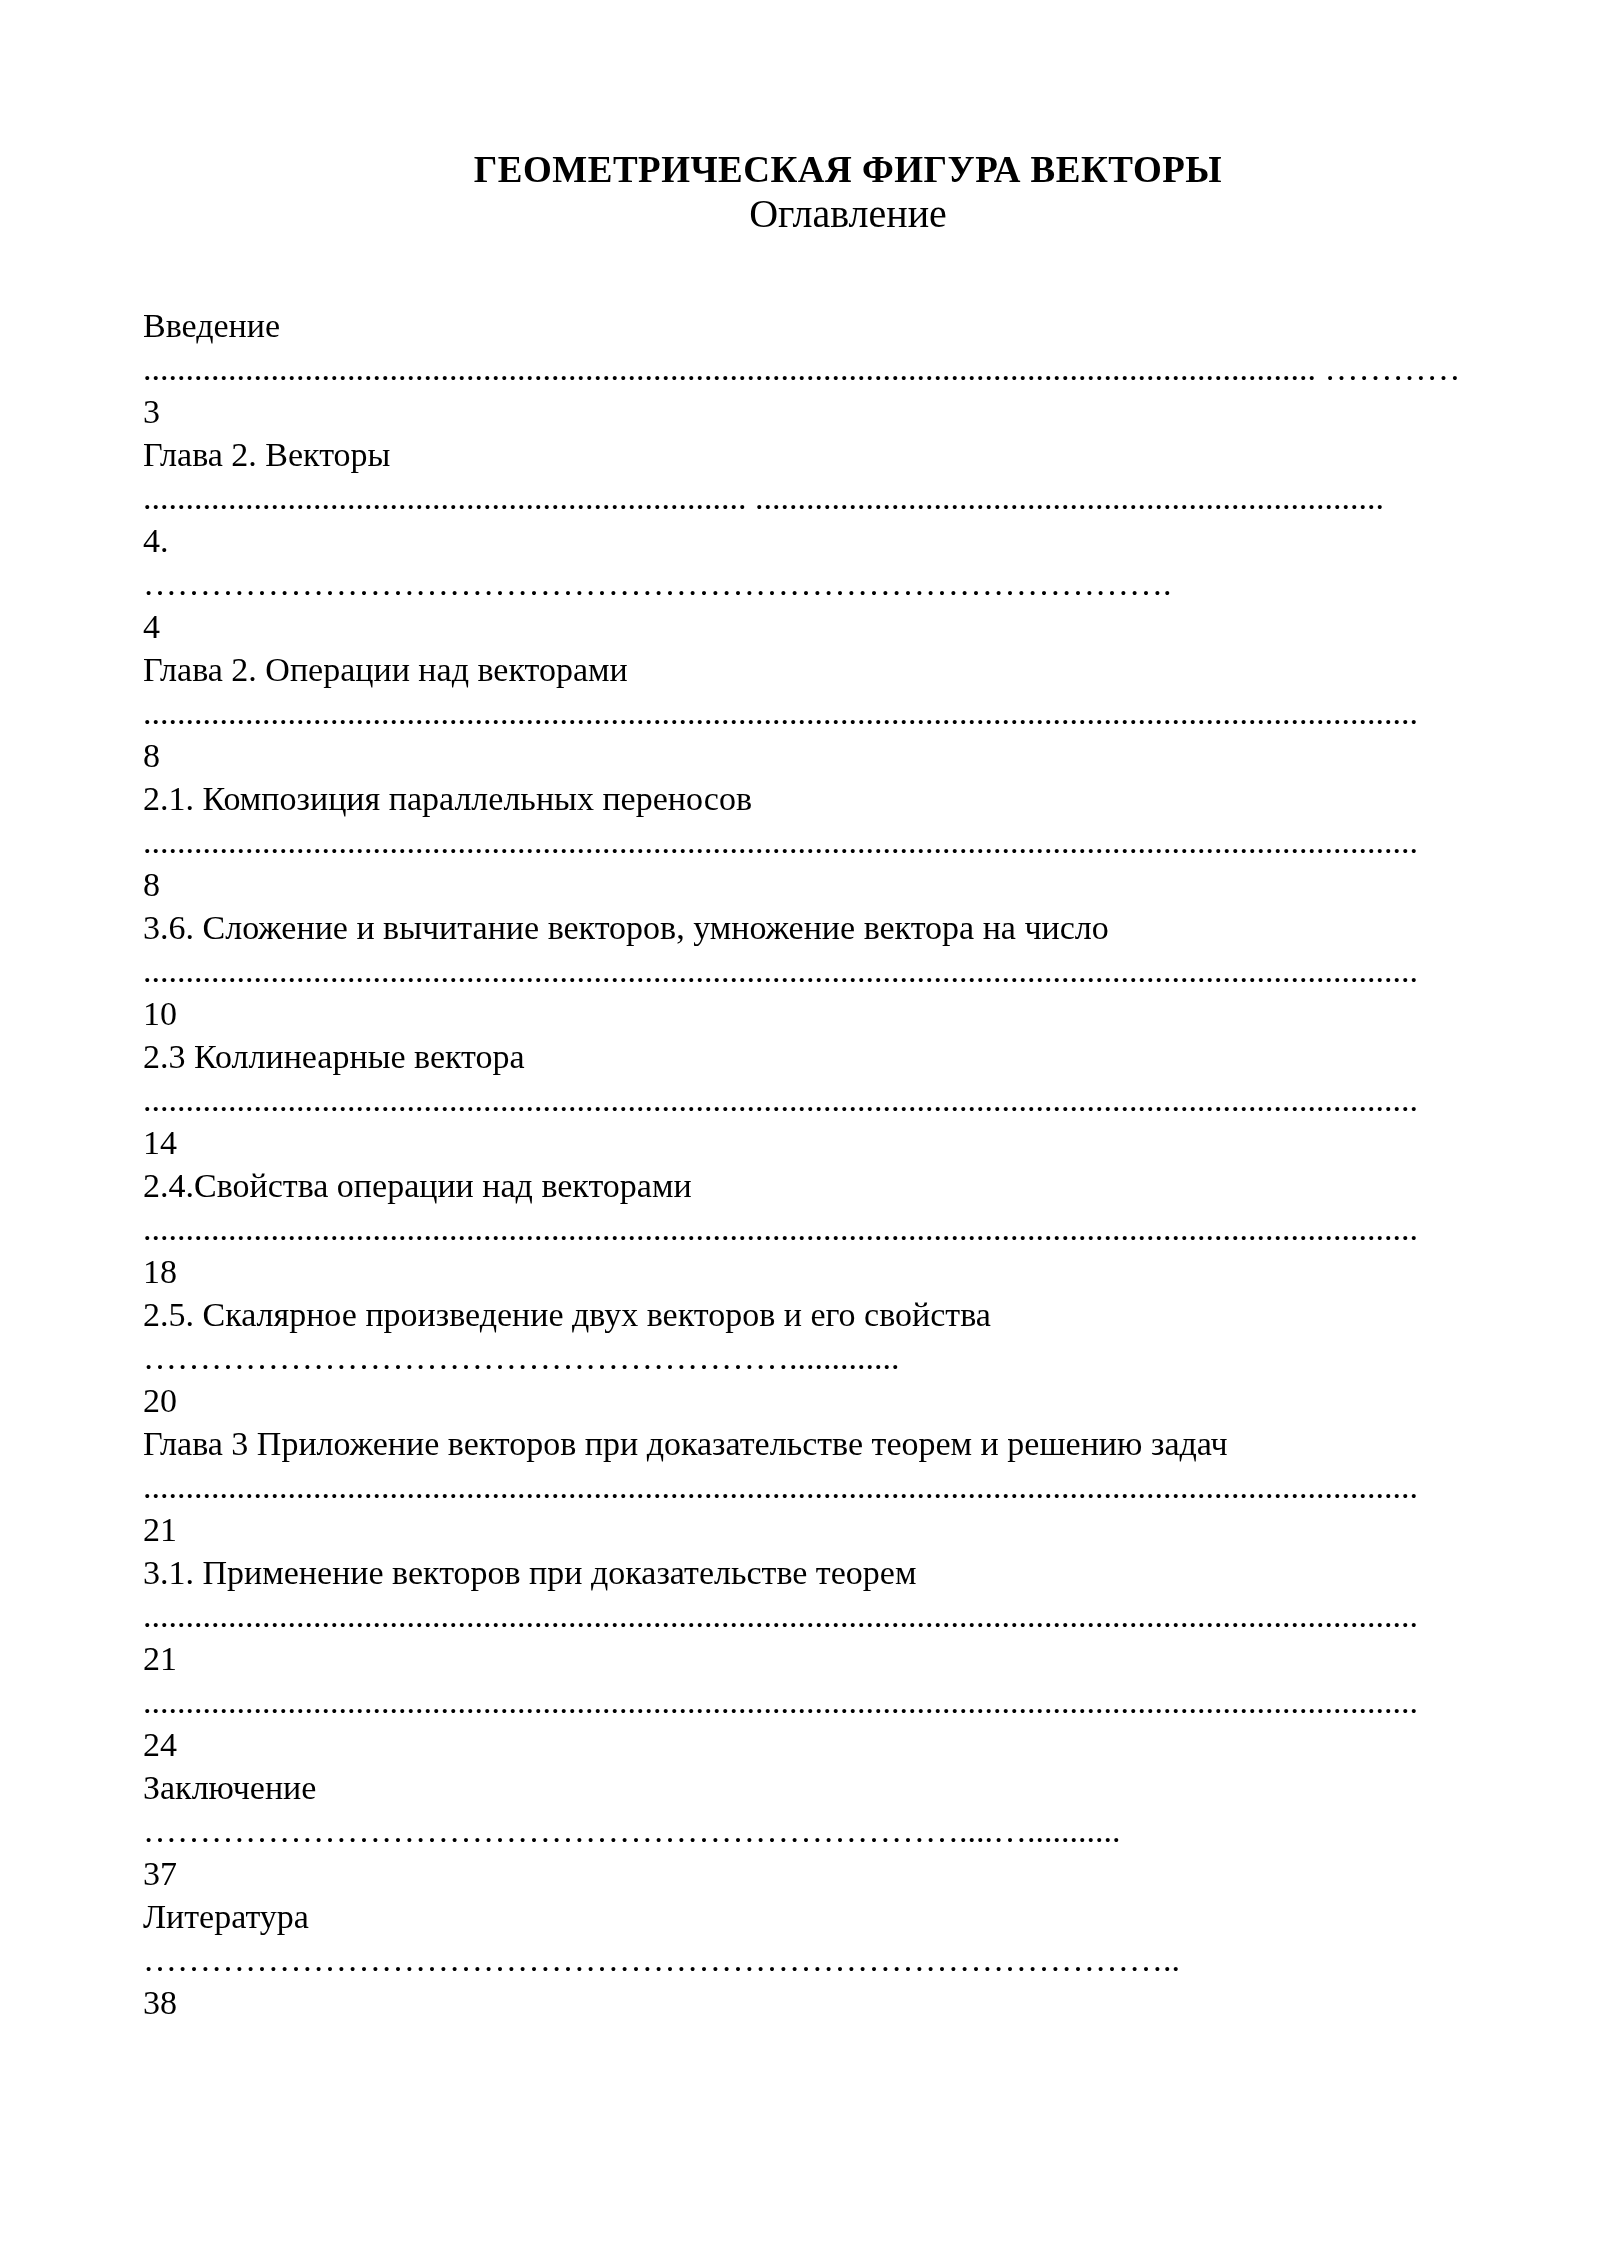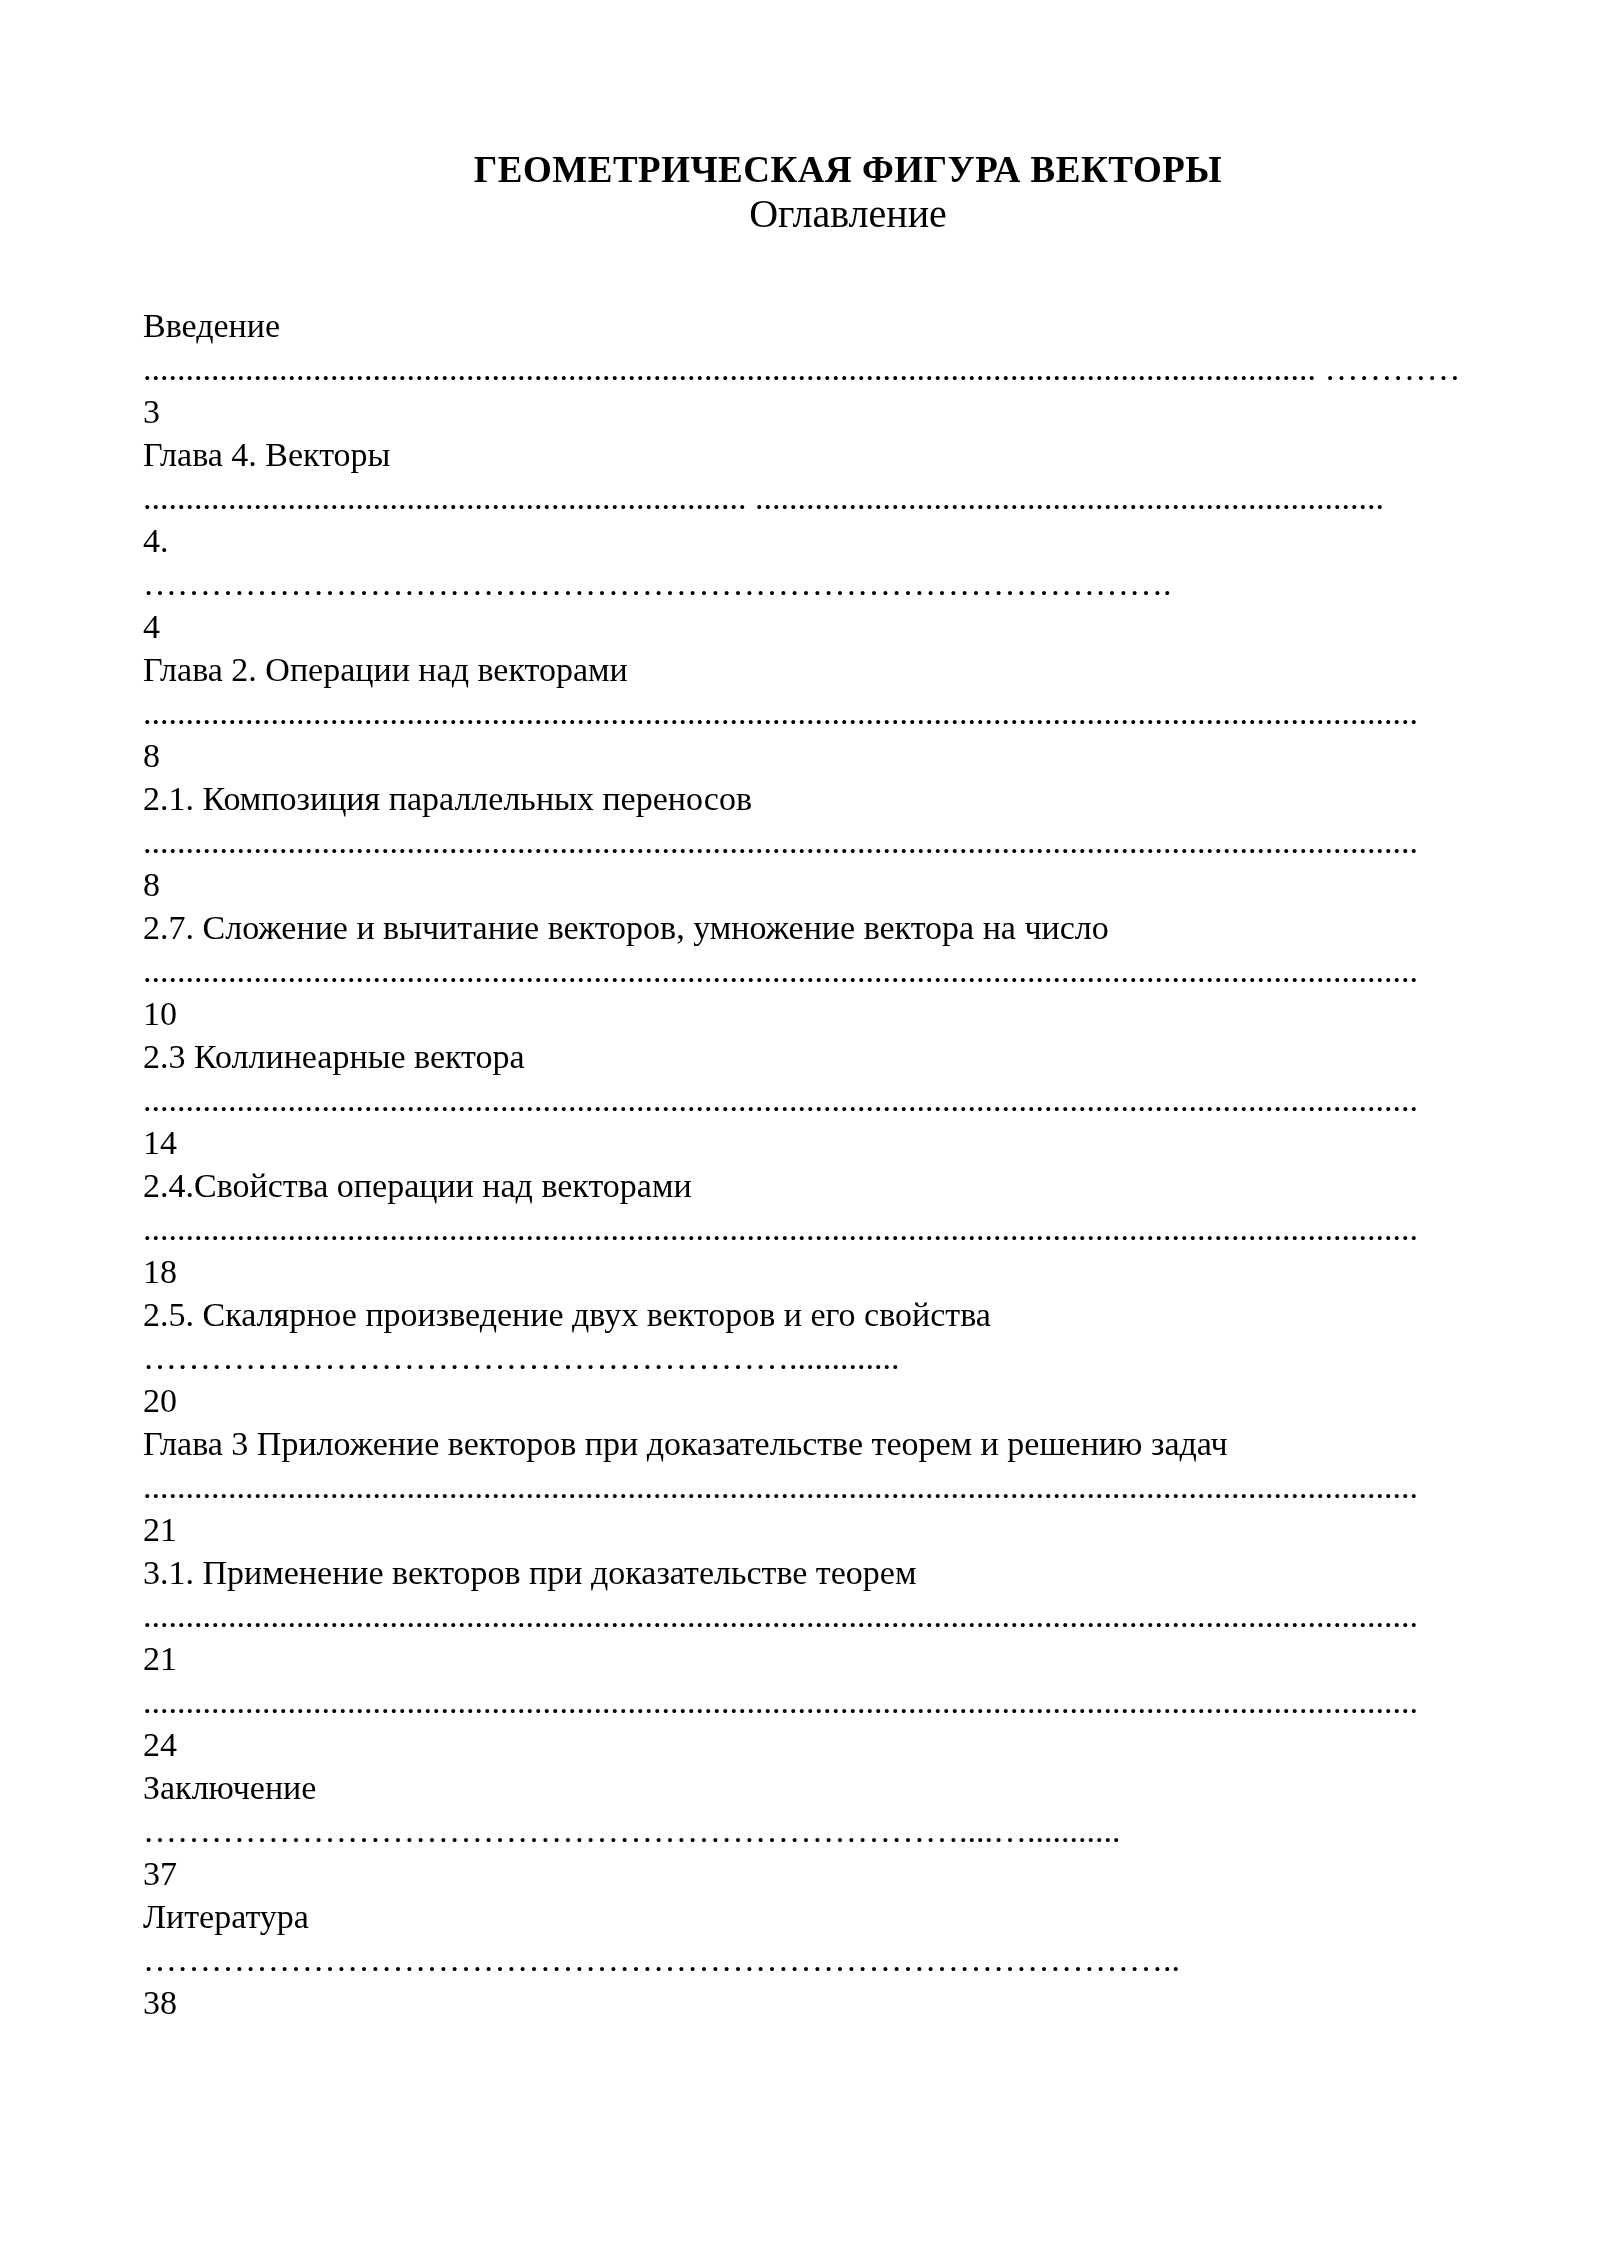--- a/index.html
+++ b/index.html
@@ -75,21 +75,21 @@
 
   <div class="toc">
 
     <div class="toc-row">
       <span class="toc-label">Введение </span>
         <span class="toc-leader">.......................................................................................................................................... …………</span>
         <span class="toc-page">3</span>
     </div>
 
     <div class="toc-row">
-      <span class="toc-label">Глава 4. Векторы</span>
+      <span class="toc-label">Глава 2. Векторы</span>
         <span class="toc-leader">....................................................................... ..........................................................................</span>
         <span class="toc-page">4.</span>
     </div>
 
     <div class="toc-row">
         <span class="toc-leader">……………………………………………………………………………….</span>
         <span class="toc-page">4</span>
     </div>
 
     <div class="toc-row">
@@ -98,21 +98,21 @@
         <span class="toc-page">8</span>
     </div>
 
     <div class="toc-row">
       <span class="toc-label">2.1. Композиция параллельных переносов</span>
         <span class="toc-leader">......................................................................................................................................................</span>
         <span class="toc-page">8</span>
     </div>
 
     <div class="toc-row">
-      <span class="toc-label">2.7. Сложение и вычитание векторов, умножение вектора на число</span>
+      <span class="toc-label">3.6. Сложение и вычитание векторов, умножение вектора на число</span>
         <span class="toc-leader">......................................................................................................................................................</span>
         <span class="toc-page">10</span>
     </div>
 
     <div class="toc-row">
       <span class="toc-label">2.3 Коллинеарные вектора </span>
         <span class="toc-leader">......................................................................................................................................................</span>
         <span class="toc-page">14</span>
     </div>
 

